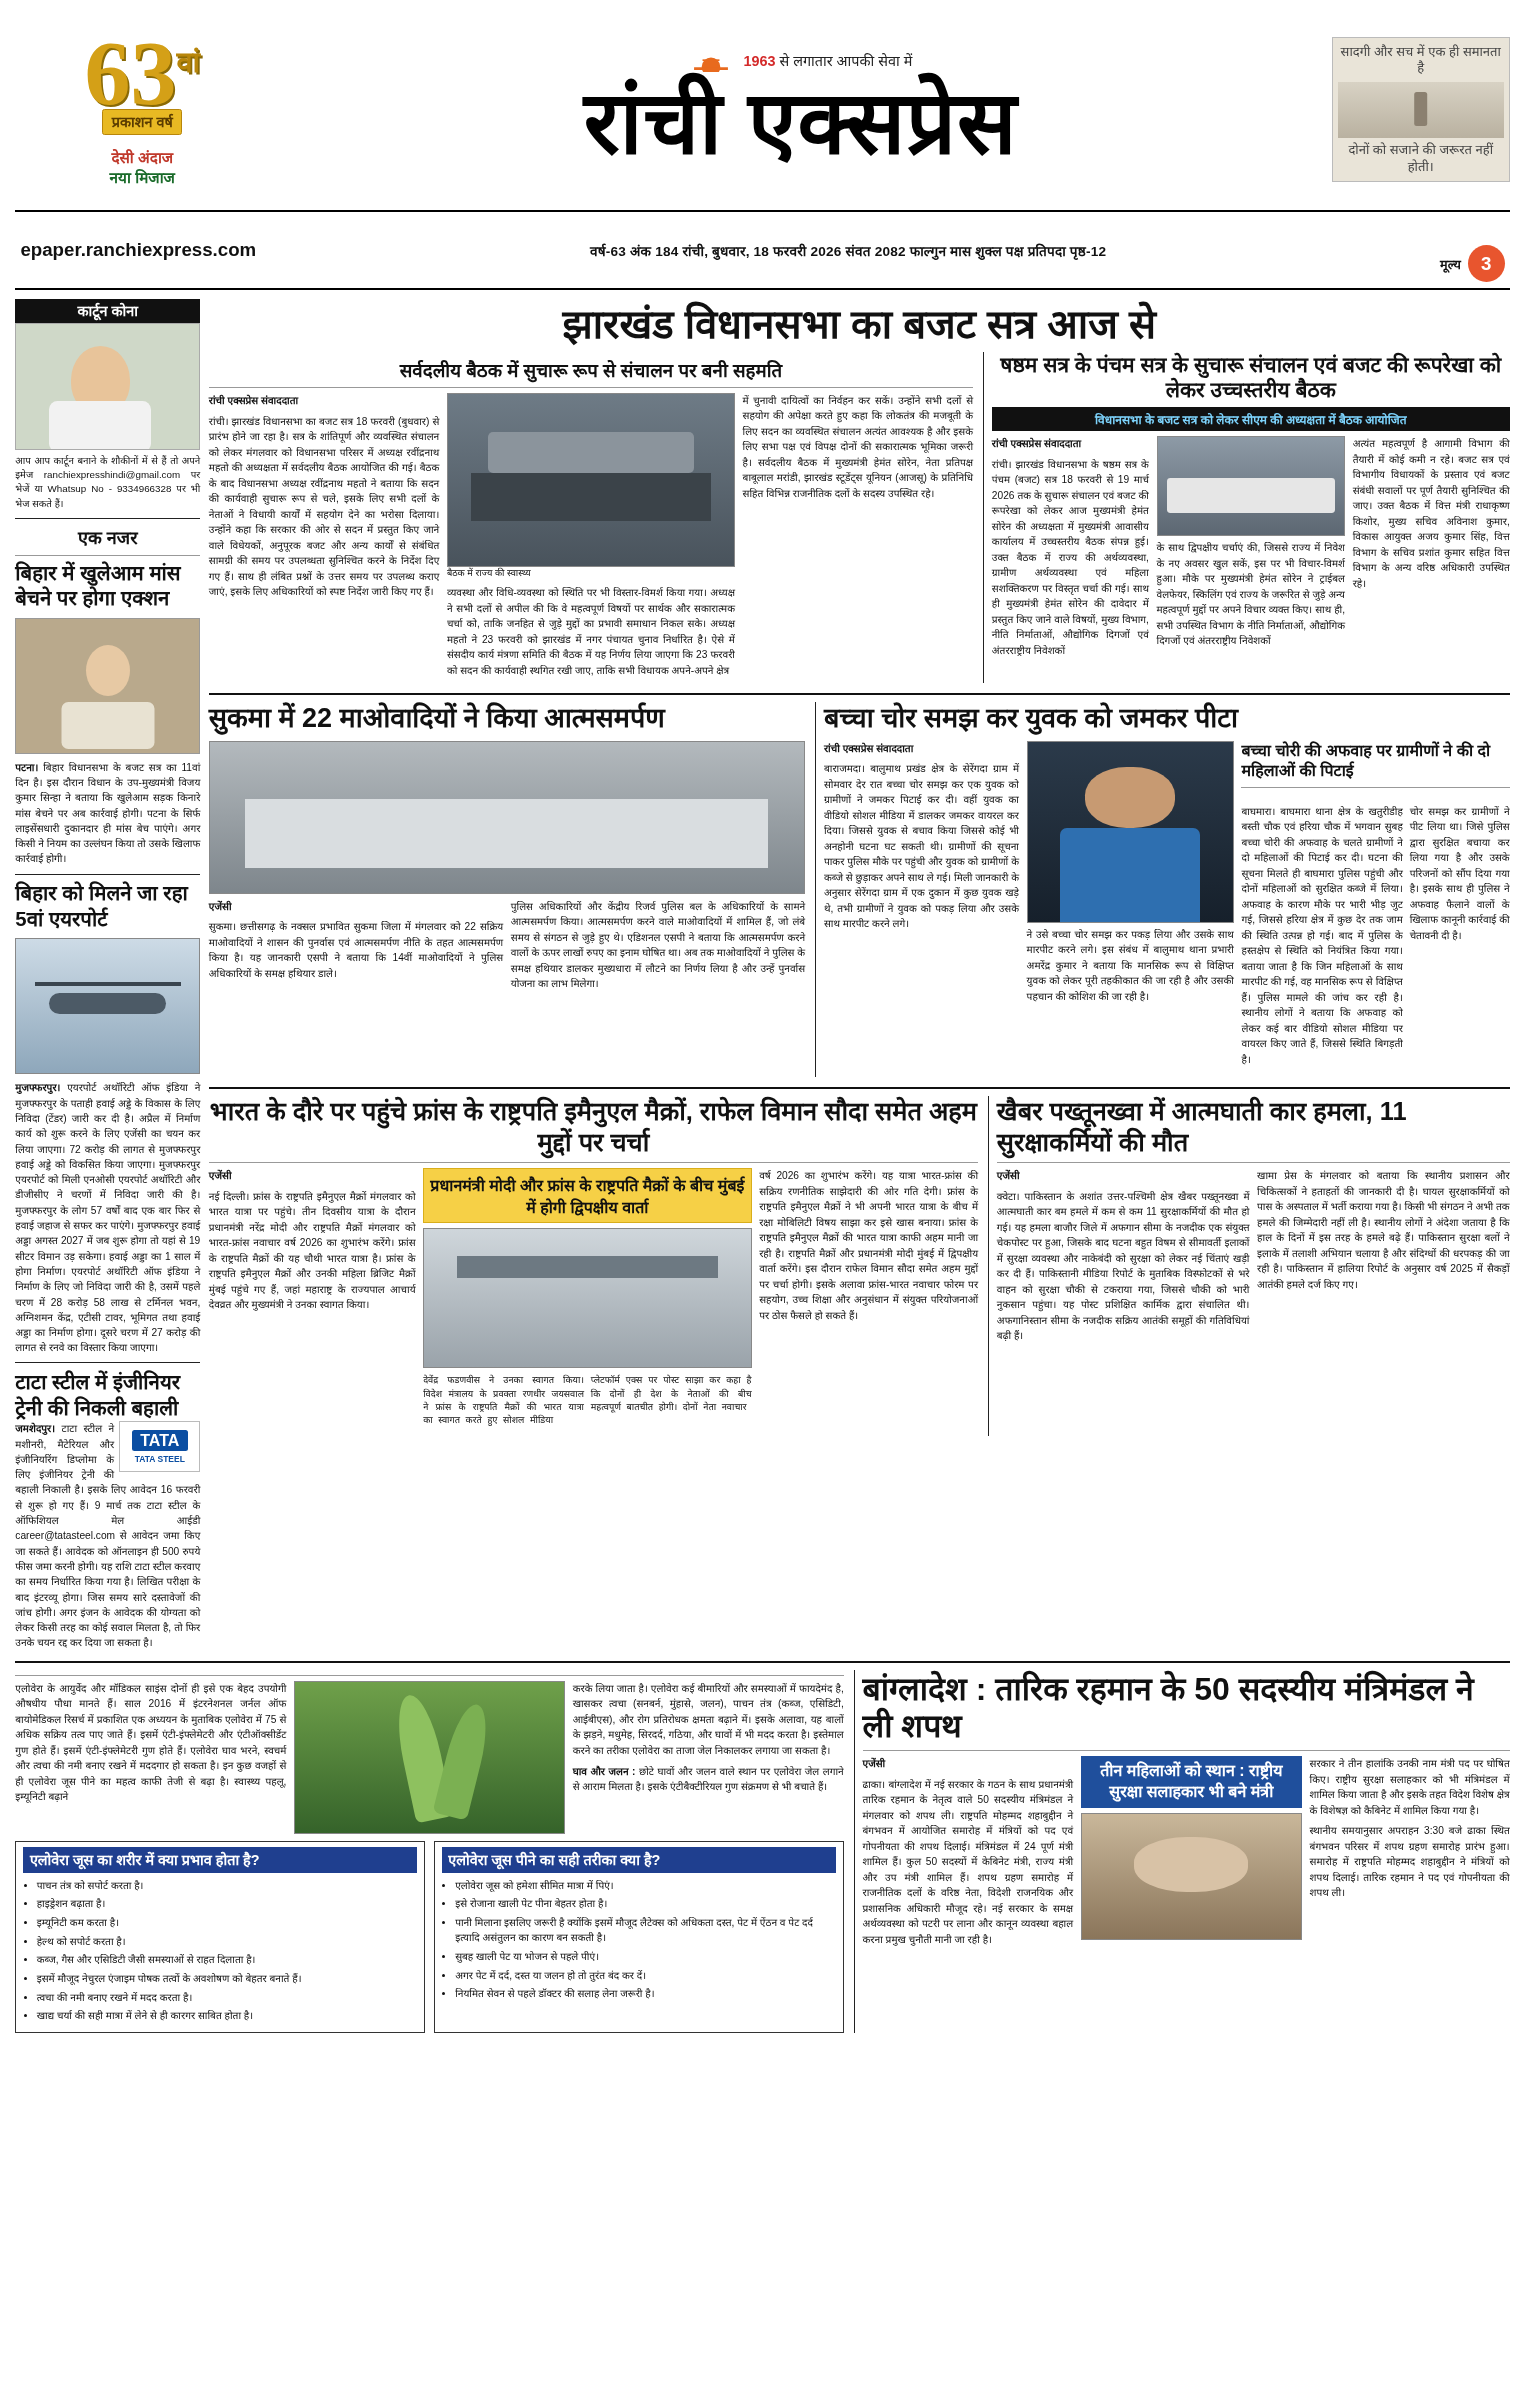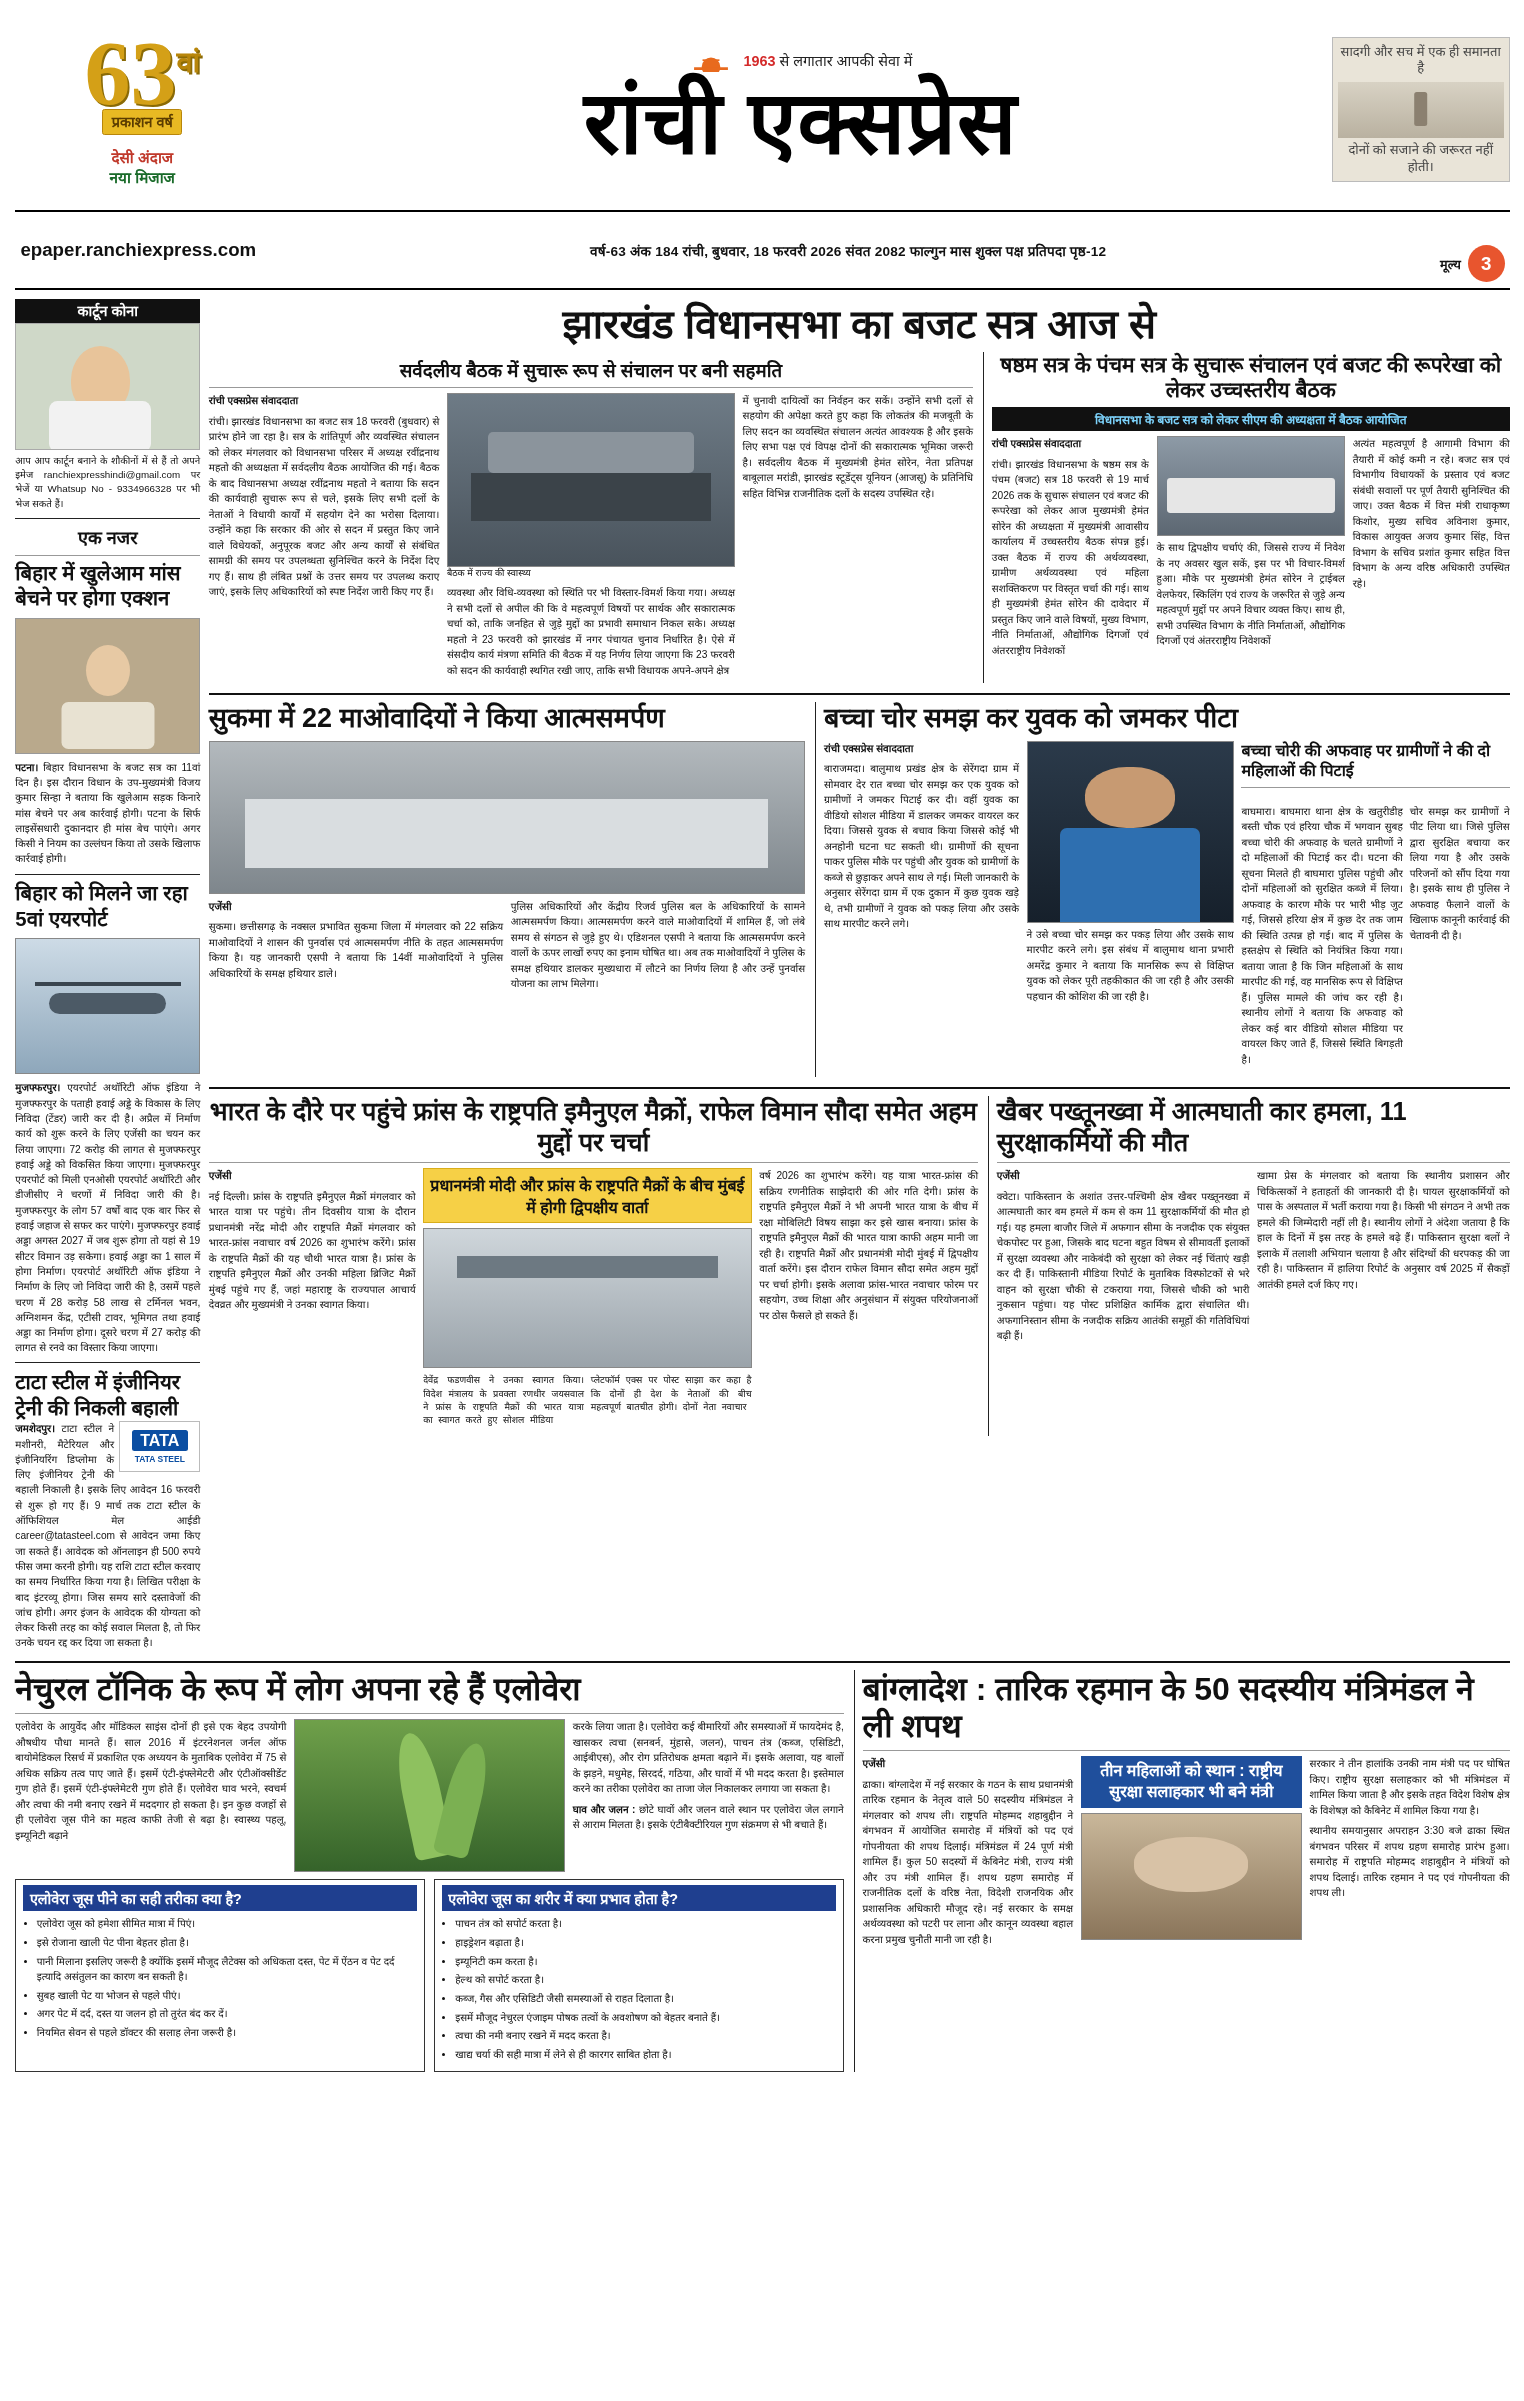--- a/index.html
+++ b/index.html
@@ -364,59 +364,58 @@
         </div>
       </div>
 
     </div>
   </div>
 
   <div class="section-rule"></div>
   <div style="display:flex;gap:10.2px;">
 
     <div style="flex:1.28;">
-      <div class="h1" style="font-size:32px;text-align:left;">नेचुरल टॉनिक के रूप में लोग अपना रहे हैं एलोवेरा</div>
       <hr class="hr-thin">
       <div style="display:flex;gap:7.6px;">
         <div class="col" style="flex:1;">एलोवेरा के आयुर्वेद और मॉडिकल साइंस दोनों ही इसे एक बेहद उपयोगी औषधीय पौधा मानते हैं। साल 2016 में इंटरनेशनल जर्नल ऑफ बायोमेडिकल रिसर्च में प्रकाशित एक अध्ययन के मुताबिक एलोवेरा में 75 से अधिक सक्रिय तत्व पाए जाते हैं। इसमें एंटी-इंफ्लेमेटरी और एंटीऑक्सीडेंट गुण होते हैं। इसमें एंटी-इंफ्लेमेटरी गुण होते हैं। एलोवेरा घाव भरने, स्वचर्म और त्वचा की नमी बनाए रखने में मददगार हो सकता है। इन कुछ वजहों से ही एलोवेरा जूस पीने का महत्व काफी तेजी से बढ़ा है। स्वास्थ्य पहलू, इम्यूनिटी बढ़ाने</div>
         <div style="flex:1;">
           <div class="photo aloe" style="height:153px;"></div>
         </div>
         <div class="col" style="flex:1;">
           <p>करके लिया जाता है। एलोवेरा कई बीमारियों और समस्याओं में फायदेमंद है, खासकर त्वचा (सनबर्न, मुंहासे, जलन), पाचन तंत्र (कब्ज, एसिडिटी, आईबीएस), और रोग प्रतिरोधक क्षमता बढ़ाने में। इसके अलावा, यह बालों के झड़ने, मधुमेह, सिरदर्द, गठिया, और घावों में भी मदद करता है। इस्तेमाल करने का तरीका एलोवेरा का ताजा जेल निकालकर लगाया जा सकता है।</p>
           <p><b>घाव और जलन :</b>
           <span>छोटे घावों और जलन वाले स्थान पर एलोवेरा जेल लगाने से आराम मिलता है। इसके एंटीबैक्टीरियल गुण संक्रमण से भी बचाते हैं।</span></p>
         </div>
       </div>
 
       <div style="display:flex;gap:8.5px;margin-top:6.8px;">
-        <div style="flex:1;" class="qbox">
-          <div class="qhead">एलोवेरा जूस पीने का सही तरीका क्या है?</div>
-          <ul class="qlist">
-            <li>एलोवेरा जूस को हमेशा सीमित मात्रा में पिएं।</li>
-            <li>इसे रोजाना खाली पेट पीना बेहतर होता है।</li>
-            <li>पानी मिलाना इसलिए जरूरी है क्योंकि इसमें मौजूद लैटेक्स को अधिकता दस्त, पेट में ऐंठन व पेट दर्द इत्यादि असंतुलन का कारण बन सकती है।</li>
-            <li>सुबह खाली पेट या भोजन से पहले पीएं।</li>
-            <li>अगर पेट में दर्द, दस्त या जलन हो तो तुरंत बंद कर दें।</li>
-            <li>नियमित सेवन से पहले डॉक्टर की सलाह लेना जरूरी है।</li>
-          </ul>
-        </div>
         <div style="flex:1;" class="qbox">
           <div class="qhead">एलोवेरा जूस का शरीर में क्या प्रभाव होता है?</div>
           <ul class="qlist">
             <li>पाचन तंत्र को सपोर्ट करता है।</li>
             <li>हाइड्रेशन बढ़ाता है।</li>
             <li>इम्यूनिटी कम करता है।</li>
             <li>हेल्थ को सपोर्ट करता है।</li>
             <li>कब्ज, गैस और एसिडिटी जैसी समस्याओं से राहत दिलाता है।</li>
             <li>इसमें मौजूद नेचुरल एंजाइम पोषक तत्वों के अवशोषण को बेहतर बनाते हैं।</li>
             <li>त्वचा की नमी बनाए रखने में मदद करता है।</li>
             <li>खाद्य चर्या की सही मात्रा में लेने से ही कारगर साबित होता है।</li>
           </ul>
         </div>
+        <div style="flex:1;" class="qbox">
+          <div class="qhead">एलोवेरा जूस पीने का सही तरीका क्या है?</div>
+          <ul class="qlist">
+            <li>एलोवेरा जूस को हमेशा सीमित मात्रा में पिएं।</li>
+            <li>इसे रोजाना खाली पेट पीना बेहतर होता है।</li>
+            <li>पानी मिलाना इसलिए जरूरी है क्योंकि इसमें मौजूद लैटेक्स को अधिकता दस्त, पेट में ऐंठन व पेट दर्द इत्यादि असंतुलन का कारण बन सकती है।</li>
+            <li>सुबह खाली पेट या भोजन से पहले पीएं।</li>
+            <li>अगर पेट में दर्द, दस्त या जलन हो तो तुरंत बंद कर दें।</li>
+            <li>नियमित सेवन से पहले डॉक्टर की सलाह लेना जरूरी है।</li>
+          </ul>
+        </div>
       </div>
     </div>
 
     <div style="flex:1;" class="box-right">
       <div class="h1" style="font-size:32px;text-align:left;">बांग्लादेश : तारिक रहमान के 50 सदस्यीय मंत्रिमंडल ने ली शपथ</div>
       <hr class="hr-thin">
       <div style="display:flex;gap:7.6px;">
         <div class="col" style="flex:1;">
           <p><b class="dateline">एजेंसी</b></p>
           <p>ढाका। बांग्लादेश में नई सरकार के गठन के साथ प्रधानमंत्री तारिक रहमान के नेतृत्व वाले 50 सदस्यीय मंत्रिमंडल ने मंगलवार को शपथ ली। राष्ट्रपति मोहम्मद शहाबुद्दीन ने बंगभवन में आयोजित समारोह में मंत्रियों को पद एवं गोपनीयता की शपथ दिलाई। मंत्रिमंडल में 24 पूर्ण मंत्री शामिल हैं। कुल 50 सदस्यों में केबिनेट मंत्री, राज्य मंत्री और उप मंत्री शामिल हैं। शपथ ग्रहण समारोह में राजनीतिक दलों के वरिष्ठ नेता, विदेशी राजनयिक और प्रशासनिक अधिकारी मौजूद रहे। नई सरकार के समक्ष अर्थव्यवस्था को पटरी पर लाना और कानून व्यवस्था बहाल करना प्रमुख चुनौती मानी जा रही है।</p>

